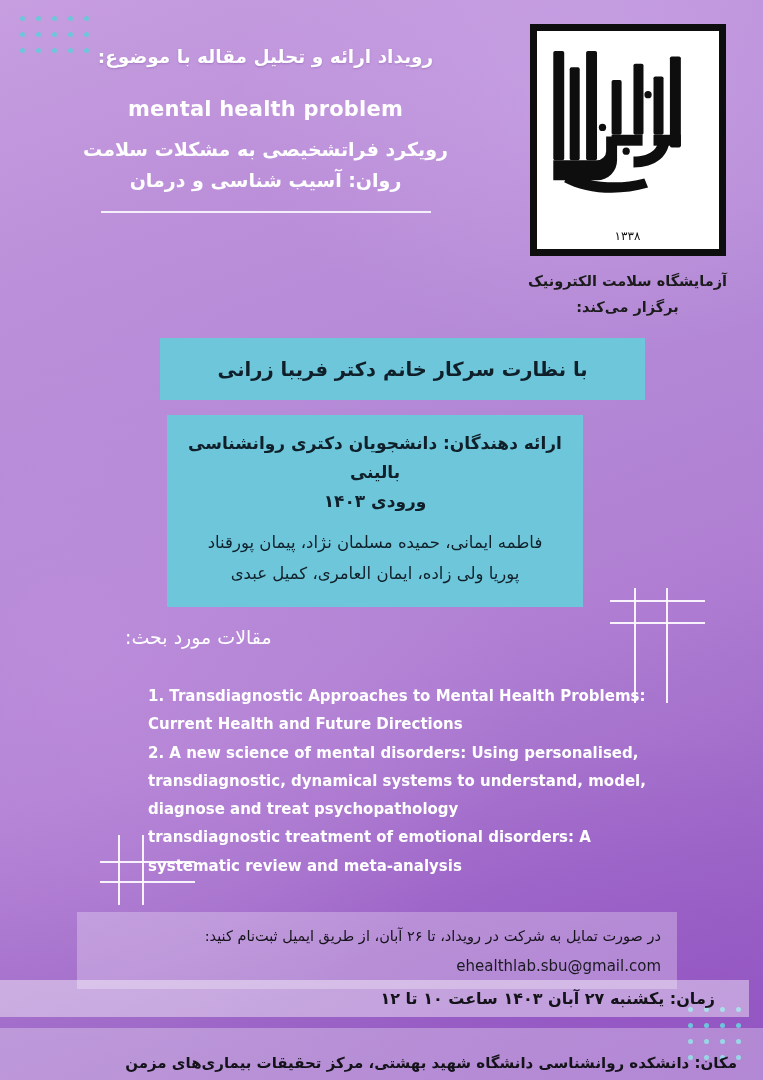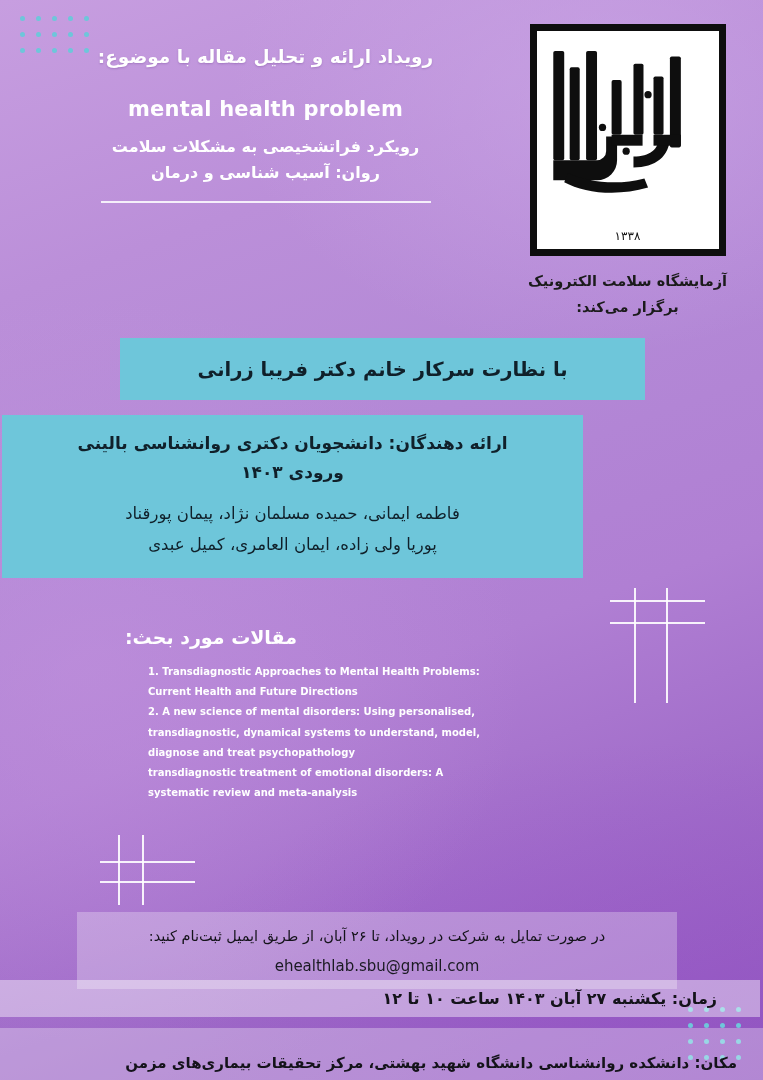--- a/index.html
+++ b/index.html
@@ -150,55 +150,55 @@
   }
   .title-en {
     font-size: 21px;
     font-weight: bold;
     line-height: 1.45;
     letter-spacing: 0.2px;
     direction: ltr;
     margin-bottom: 10px;
   }
   .title-fa {
-    font-size: 16px;
+    font-size: 19px;
     font-weight: bold;
     line-height: 1.65;
   }
   .title-rule {
     margin: 14px auto 0;
     width: 330px;
     height: 2px;
     background: rgba(255,255,255,0.85);
   }
 
   
   .supervisor {
     position: absolute;
     top: 338px;
     right: 118px;
-    width: 525px;
+    width: 485px;
     height: 62px;
     background: #6ec6da;
     display: flex;
     align-items: center;
     justify-content: center;
   }
   .supervisor-text {
     font-size: 19.5px;
     font-weight: bold;
     color: #10202a;
   }
 
   
   .presenters {
     position: absolute;
     top: 415px;
     right: 180px;
-    width: 581px;
+    width: 416px;
     padding: 14px 18px 18px;
     box-sizing: border-box;
     background: #6ec6da;
     text-align: center;
   }
   .presenters-head {
     font-size: 17px;
     font-weight: bold;
     color: #10202a;
     line-height: 1.7;
@@ -211,75 +211,75 @@
   }
 
   
   .articles-title {
     position: absolute;
     top: 626px;
     right: 0;
     width: 700px;
     text-align: left;
     font-size: 19px;
-    font-weight: bold;
+    font-weight: normal;
     color: #ffffff;
     padding-left: 62px;
     box-sizing: border-box;
   }
   .articles-list {
     position: absolute;
-    top: 664px;
+    top: 684px;
     left: 148px;
     width: 500px;
     direction: ltr;
     text-align: left;
     color: #ffffff;
-    font-size: 10px;
+    font-size: 15px;
     font-weight: bold;
     line-height: 1.62;
   }
   .articles-list p {
     margin: 0 0 4px 0;
   }
 
   
   .register {
     position: absolute;
     top: 912px;
     right: 86px;
     width: 600px;
     background: rgba(255,255,255,0.28);
     padding: 12px 16px 14px;
     box-sizing: border-box;
-    text-align: center;
+    text-align: right;
   }
   .register-text {
     font-size: 14.5px;
     color: #14131a;
     line-height: 1.7;
   }
   .register-email {
     margin-top: 8px;
     font-size: 15px;
     color: #1a1a22;
     direction: ltr;
   }
 
   
   .time-band {
     position: absolute;
     top: 980px;
     right: 0;
     left: 0;
     background: rgba(255,255,255,0.42);
-    padding: 9px 43px;
+    padding: 9px 34px;
     box-sizing: border-box;
     text-align: right;
-    margin-right: 3px;
+    margin-right: 14px;
   }
   .time-band-inner {
     width: 100%;
     text-align: right;
     font-size: 16px;
     font-weight: bold;
     color: #14131a;
   }
   .place-band {
     position: absolute;

